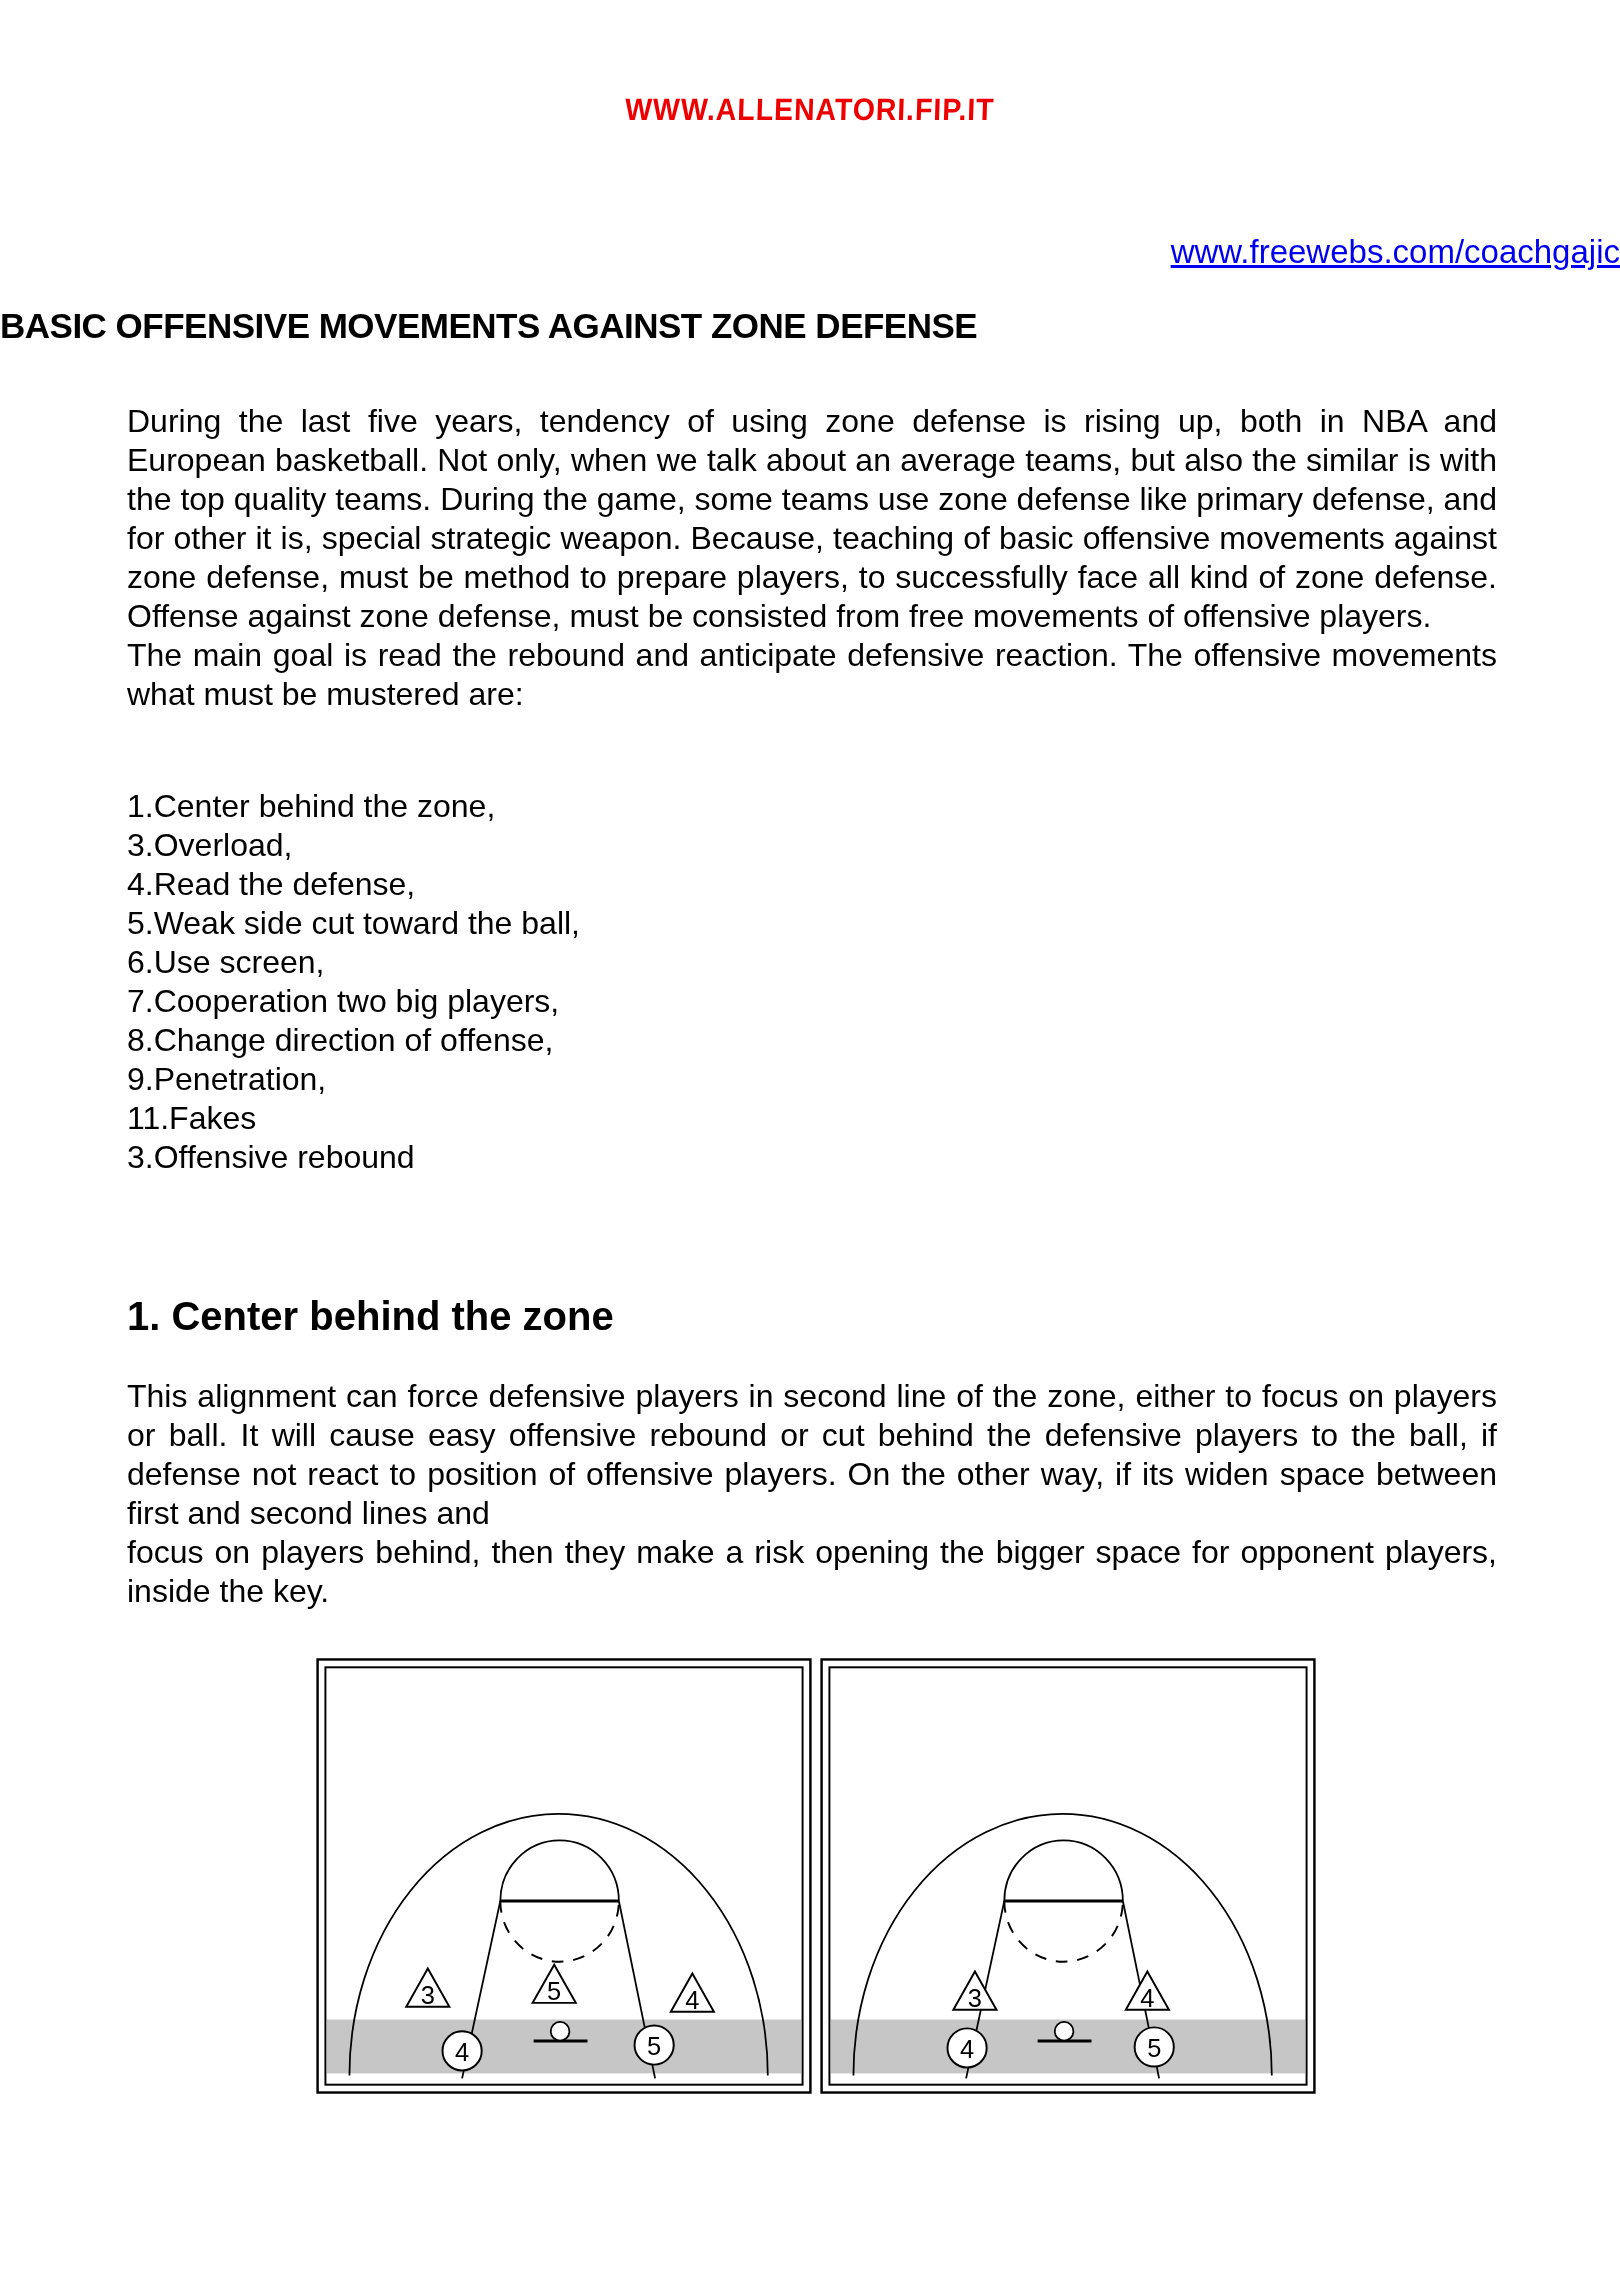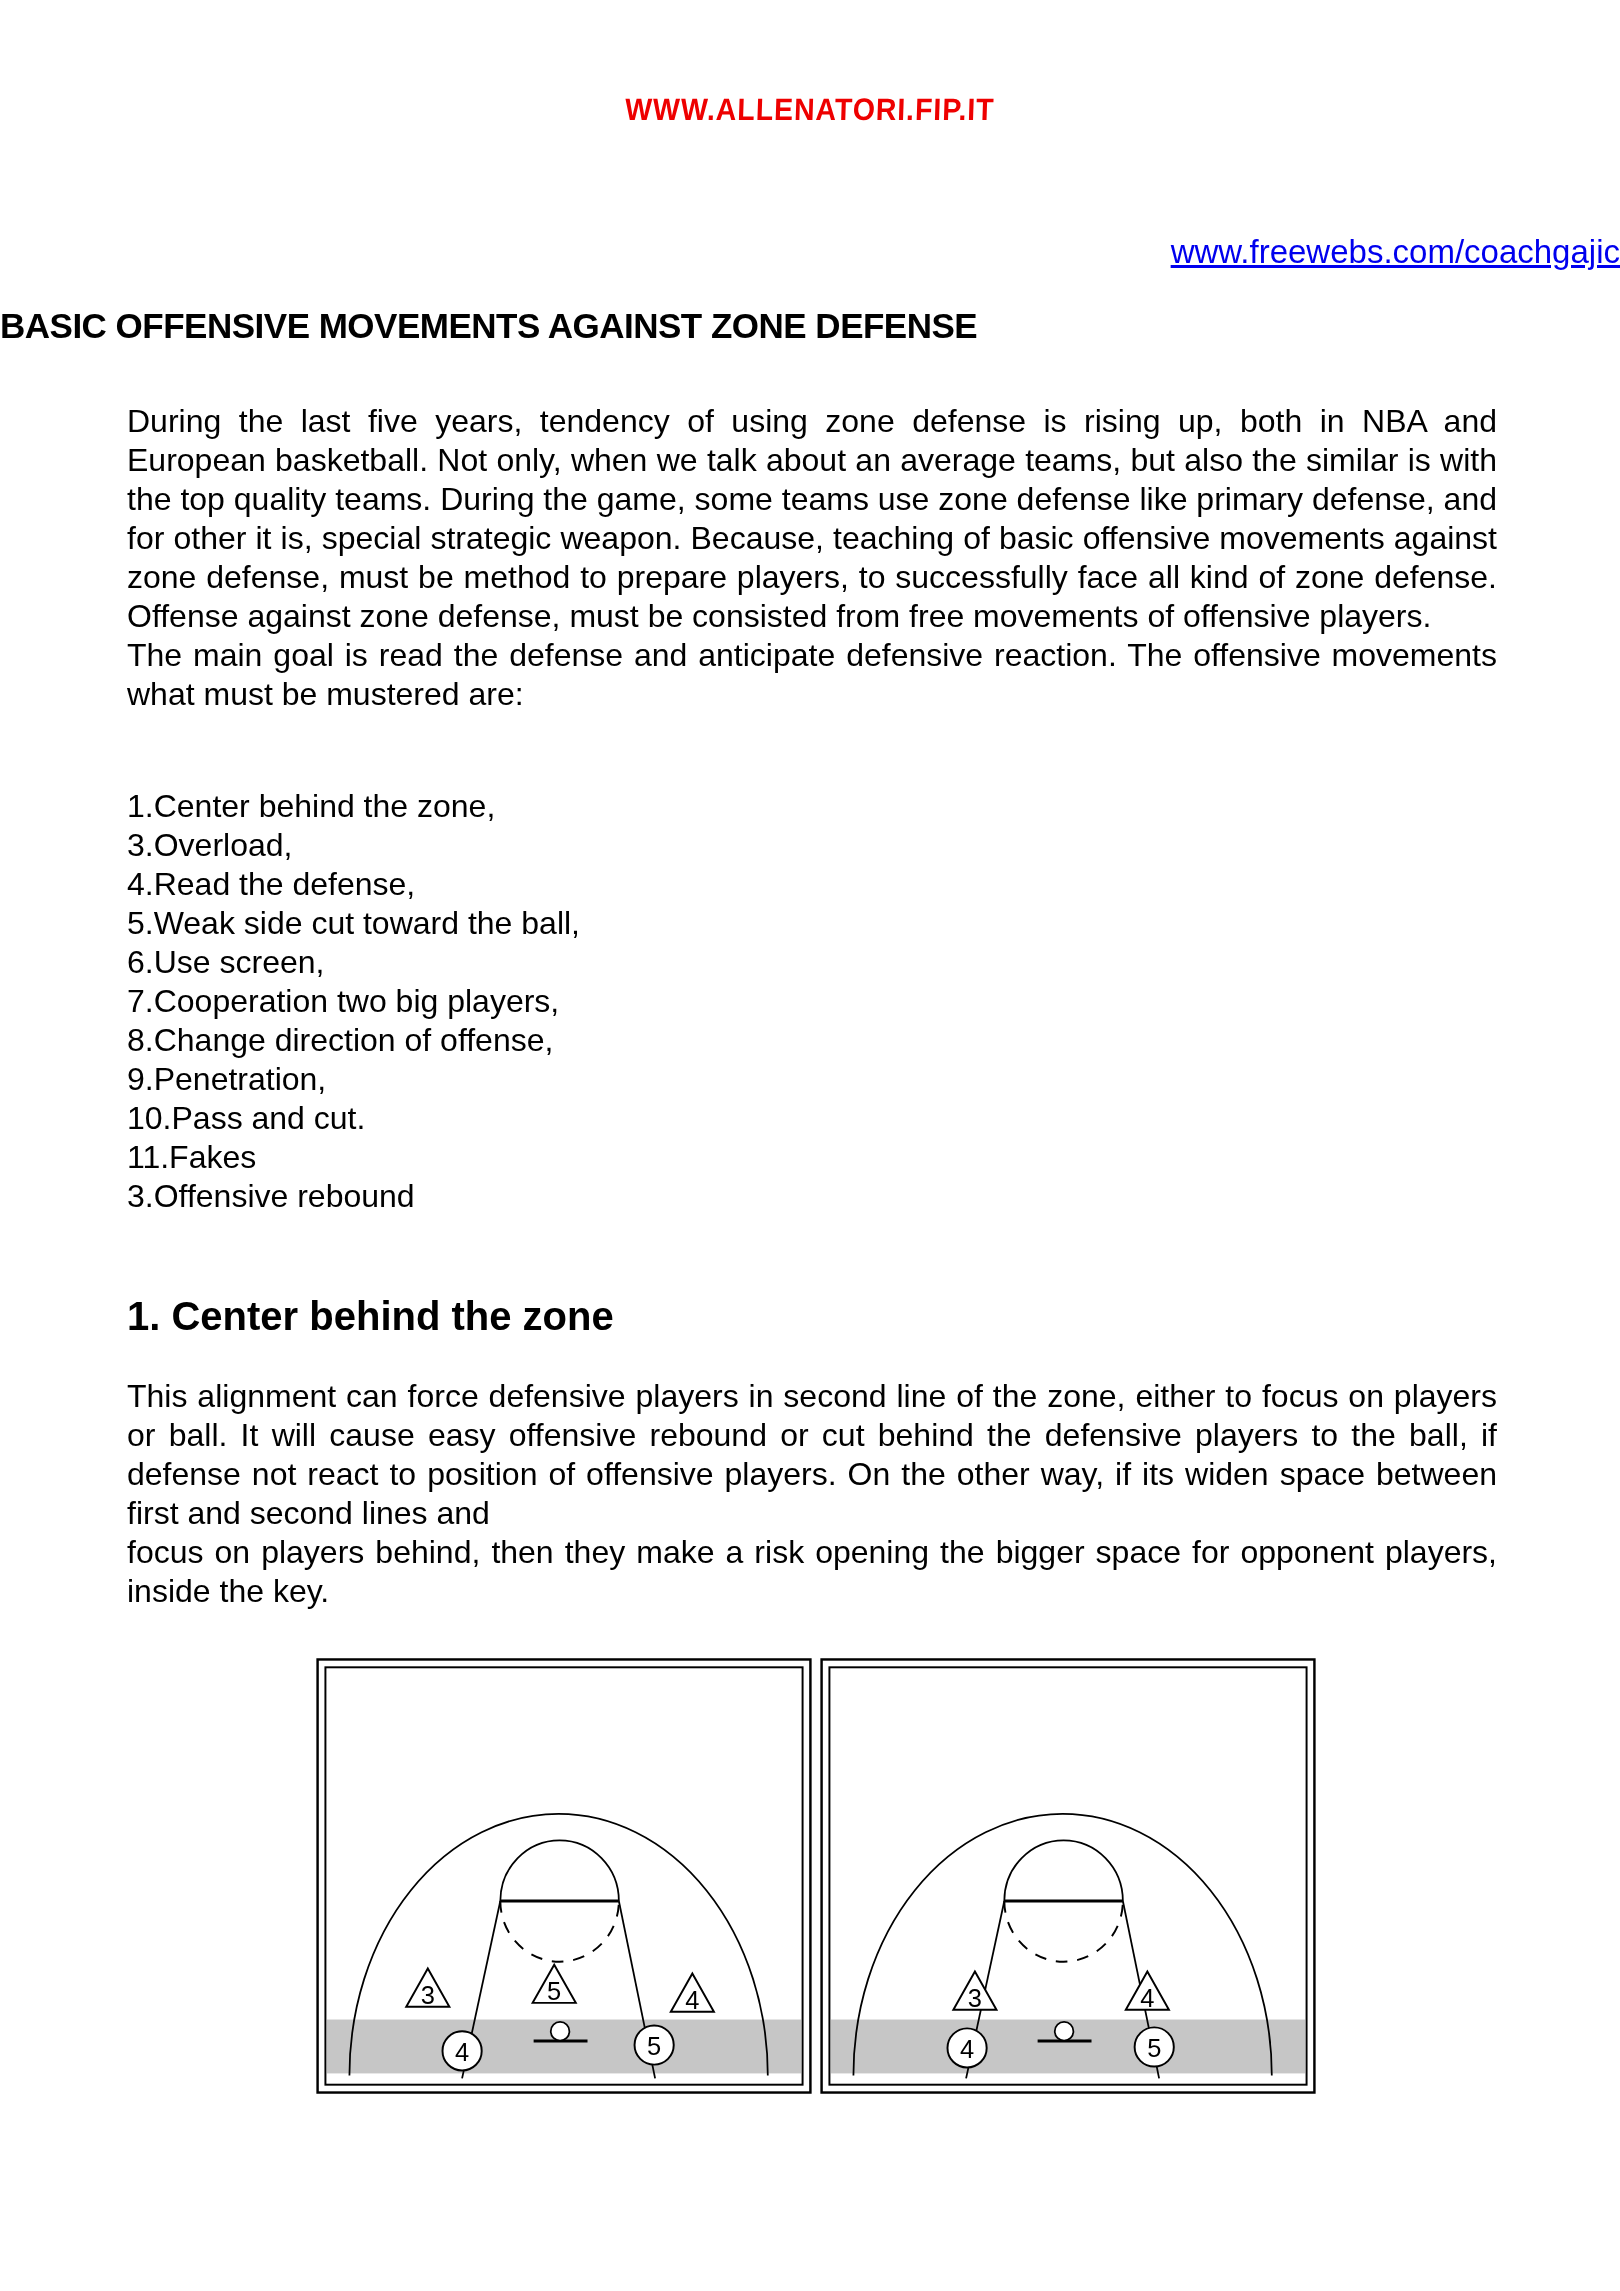--- a/index.html
+++ b/index.html
@@ -67,33 +67,32 @@
   </div>
 
   <div class="link-row">
     <a href="#" style="color: rgb(0, 0, 238);">www.freewebs.com/coachgajic</a>
   </div>
 
   <h1 class="doc-title">BASIC OFFENSIVE MOVEMENTS AGAINST ZONE DEFENSE</h1>
 
   <div class="para-block" id="intro-block">
     <p>During the last five years, tendency of using zone defense is rising up, both in NBA and European basketball. Not only, when we talk about an average teams, but also the similar is with the top quality teams. During the game, some teams use zone defense like primary defense, and for other it is, special strategic weapon. Because, teaching of basic offensive movements against zone defense, must be method to prepare players, to successfully face all kind of zone defense. Offense against zone defense, must be consisted from free movements of offensive players.</p>
-    <p>The main goal is read the defense and anticipate defensive reaction. The offensive movements what must be mustered are:</p>
+    <p>The main goal is read the rebound and anticipate defensive reaction. The offensive movements what must be mustered are:</p>
   </div>
 
   <div class="movement-list" id="movement-list">
       <div class="li">1.Center behind the zone,</div>
       <div class="li">3.Overload,</div>
       <div class="li">4.Read the defense,</div>
       <div class="li">5.Weak side cut toward the ball,</div>
       <div class="li">6.Use screen,</div>
       <div class="li">7.Cooperation two big players,</div>
       <div class="li">8.Change direction of offense,</div>
       <div class="li">9.Penetration,</div>
-      <div class="li">10.Pass and cut.</div>
       <div class="li">11.Fakes</div>
       <div class="li">3.Offensive rebound</div>
     </div>
 
   <h2 class="section-heading">1. Center behind the zone</h2>
 
   <div class="para-block" id="section1-block">
     <p>This alignment can force defensive players in second line of the zone, either to focus on players or ball. It will cause easy offensive rebound or cut behind the defensive players to the ball, if defense not react to position of offensive players. On the other way, if its widen space between first and second lines and</p>
     <p>focus on players behind, then they make a risk opening the bigger space for opponent players, inside the key.</p>
   </div>

